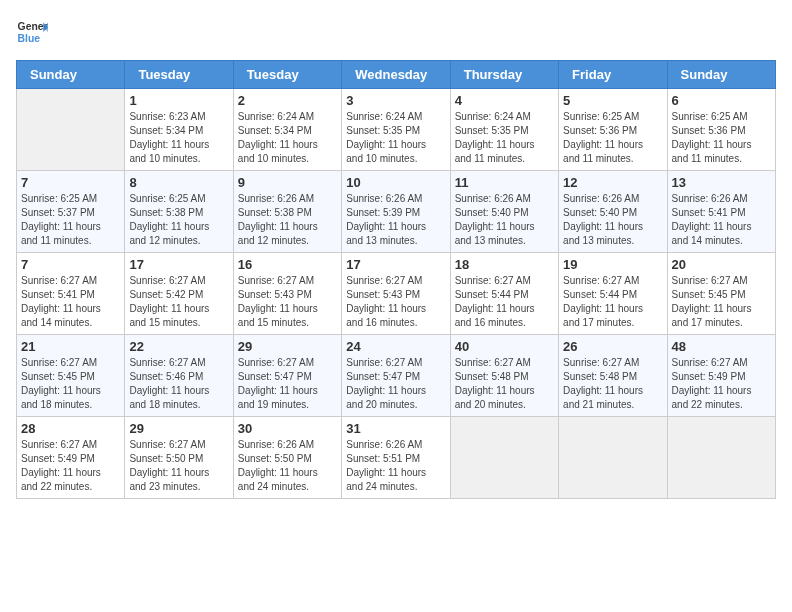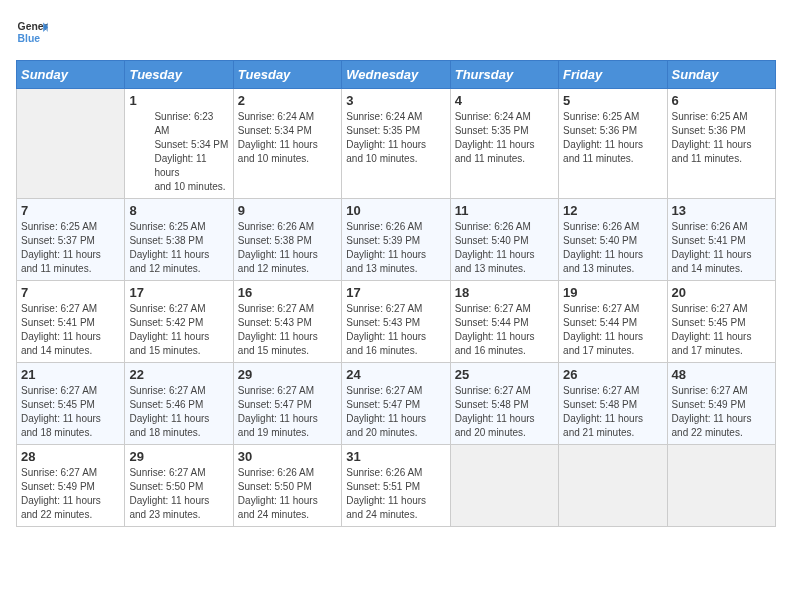--- a/index.html
+++ b/index.html
@@ -38,26 +38,25 @@
       color: #555;
     }
     table {
       width: 100%;
       border-collapse: collapse;
       font-size: 11px;
     }
     thead tr th {
       background: #4a90d9;
       color: #fff;
-      padding: 6px 4px;
+      padding: 6px 13px;
       text-align: left;
       font-size: 13px;
       font-weight: bold;
       border: 1px solid #3a7bc8;
-      font-style: italic;
     }
     tbody tr td {
       border: 1px solid #ccc;
       vertical-align: top;
       padding: 4px;
       min-height: 70px;
       width: 14.28%;
     }
     .day-number {
       font-size: 13px;
@@ -112,21 +111,21 @@
         <th>Thursday</th>
         <th>Friday</th>
         <th>Sunday</th>
       </tr>
   </thead>
   <tbody>
   <tr>
         <td class="empty-cell"></td>
         <td>
           <span class="day-number">1</span>
-          <div class="day-info" style="white-space: pre-line; margin-left: 25px;">Sunrise: 6:23 AM
+          <div class="day-info" style="white-space: pre-line;">Sunrise: 6:23 AM
 Sunset: 5:34 PM
 Daylight: 11 hours
 and 10 minutes.</div>
         </td>
         <td>
           <span class="day-number">2</span>
           <div class="day-info" style="white-space: pre-line;">Sunrise: 6:24 AM
 Sunset: 5:34 PM
 Daylight: 11 hours
 and 10 minutes.</div>
@@ -285,21 +284,21 @@
 and 19 minutes.</div>
         </td>
         <td>
           <span class="day-number">24</span>
           <div class="day-info" style="white-space: pre-line;">Sunrise: 6:27 AM
 Sunset: 5:47 PM
 Daylight: 11 hours
 and 20 minutes.</div>
         </td>
         <td>
-          <span class="day-number">25</span>
+          <span class="day-number">40</span>
           <div class="day-info" style="white-space: pre-line;">Sunrise: 6:27 AM
 Sunset: 5:48 PM
 Daylight: 11 hours
 and 20 minutes.</div>
         </td>
         <td>
           <span class="day-number">26</span>
           <div class="day-info" style="white-space: pre-line;">Sunrise: 6:27 AM
 Sunset: 5:48 PM
 Daylight: 11 hours

